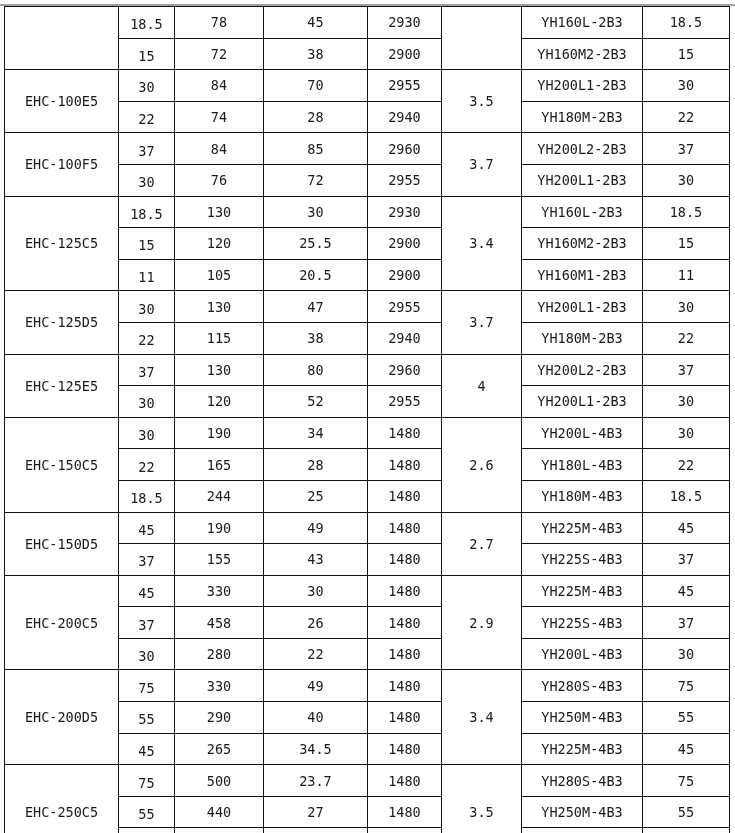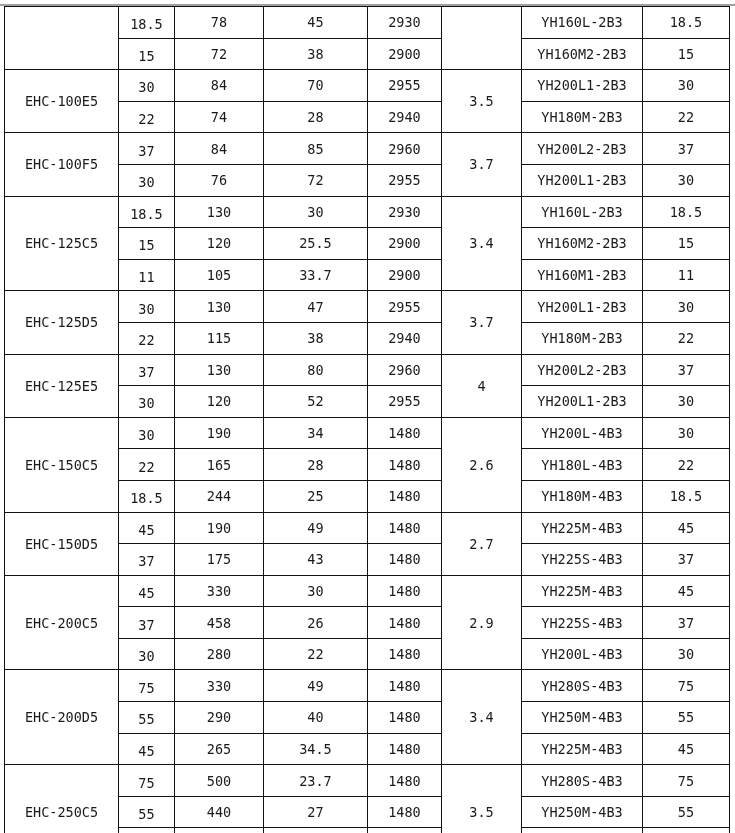--- a/index.html
+++ b/index.html
@@ -108,21 +108,21 @@
         <td class="power">15</td>
         <td>120</td>
         <td>25.5</td>
         <td>2900</td>
         <td>YH160M2-2B3</td>
         <td>15</td>
       </tr>
       <tr>
         <td class="power">11</td>
         <td>105</td>
-        <td>33.7</td>
+        <td>20.5</td>
         <td>2900</td>
         <td>YH160M1-2B3</td>
         <td>11</td>
       </tr>
       <tr>
         <td rowspan="2">EHC-125D5</td>
         <td class="power">30</td>
         <td>130</td>
         <td>47</td>
         <td>2955</td>
@@ -187,21 +187,21 @@
         <td class="power">45</td>
         <td>190</td>
         <td>49</td>
         <td>1480</td>
         <td rowspan="2">2.7</td>
         <td>YH225M-4B3</td>
         <td>45</td>
       </tr>
       <tr>
         <td class="power">37</td>
-        <td>175</td>
+        <td>155</td>
         <td>43</td>
         <td>1480</td>
         <td>YH225S-4B3</td>
         <td>37</td>
       </tr>
       <tr>
         <td rowspan="3">EHC-200C5</td>
         <td class="power">45</td>
         <td>330</td>
         <td>30</td>

